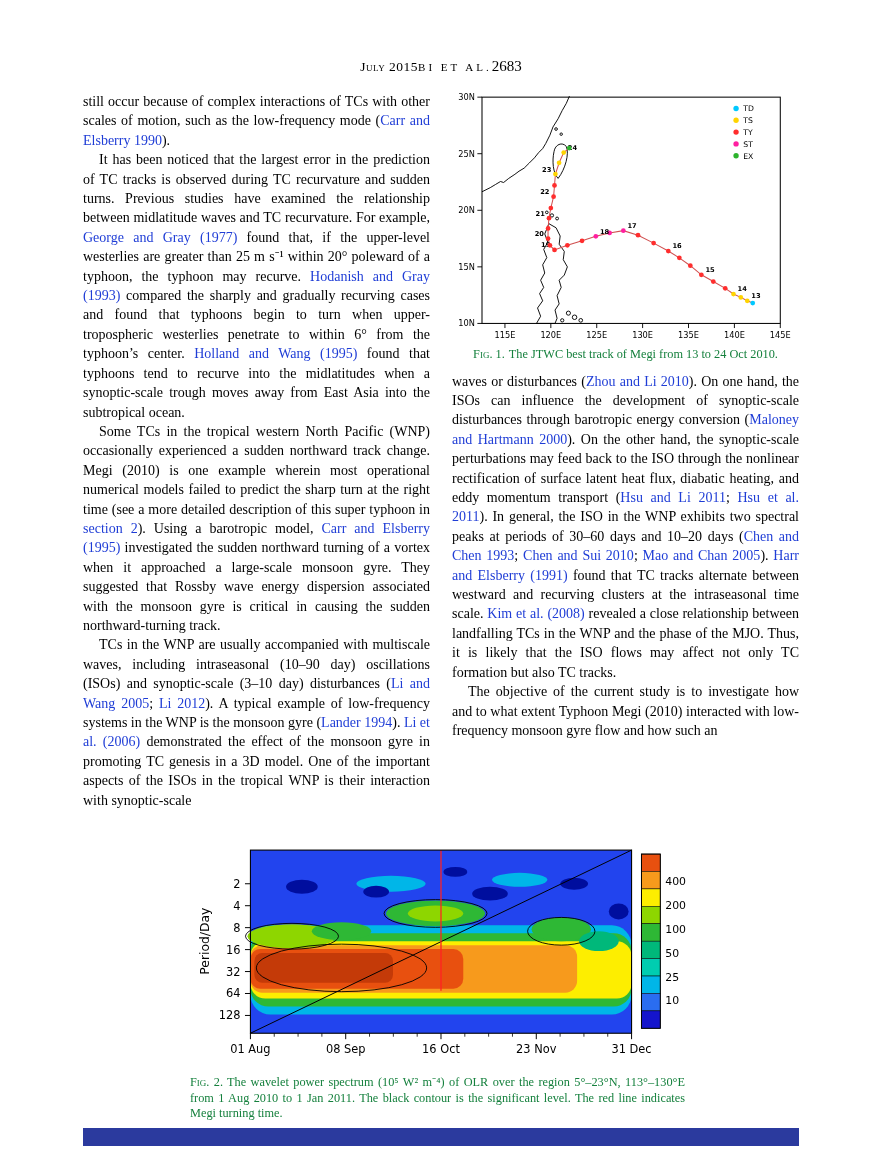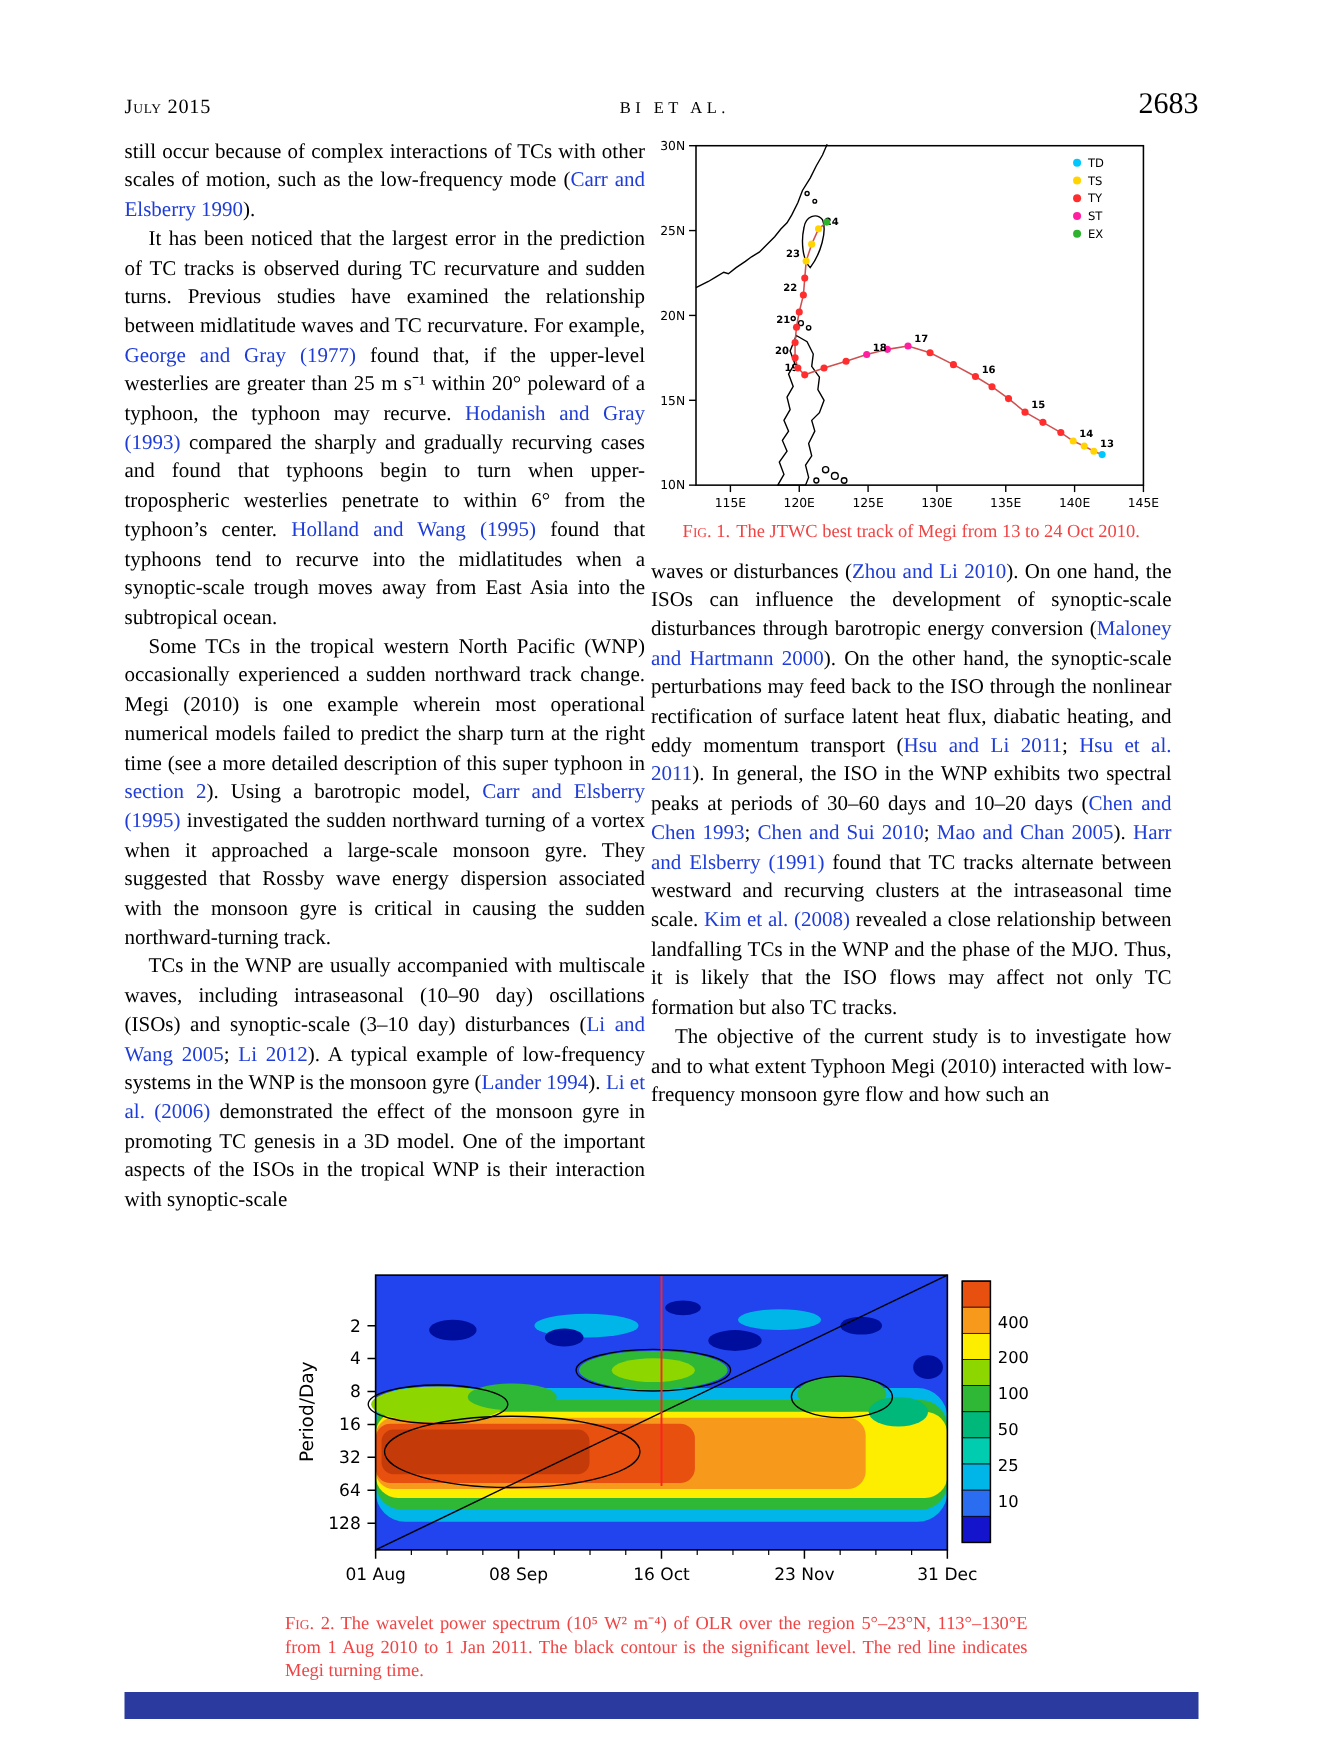--- a/index.html
+++ b/index.html
@@ -1,29 +1,29 @@
 <!DOCTYPE html>
 <html><head>
 <meta charset="utf-8">
 <style>
   *{margin:0;padding:0;box-sizing:border-box}
   html,body{background:#ffffff}
   body{width:881px;height:1176px;position:relative;font-family:"Liberation Serif",serif;color:#000}
   .page{position:absolute;inset:0;background:#fff;overflow:hidden}
-  .header{position:absolute;top:58px;left:83px;width:716px;display:flex;justify-content:space-between;align-items:baseline}
+  .header{position:absolute;top:58px;left:83px;width:716px;display:flex;justify-content:center;align-items:baseline}
   .h-left{font-variant:small-caps;font-size:13.5px;letter-spacing:.5px}
   .h-center{font-size:11px;letter-spacing:3px}
-  .h-right{font-size:20px}
-  .columns{position:absolute;top:92px;left:83px;width:716px;display:flex;gap:4px}
+  .h-right{font-size:15px}
+  .columns{position:absolute;top:92px;left:83px;width:716px;display:flex;gap:22px}
   .col{width:347px;font-size:14px;line-height:19.4px;text-align:justify}
   p.para{margin:0}
   p.para.indent{text-indent:16px}
   .cite{cursor:pointer}
   figure.figure1{margin:0 0 9px 0;text-align:center}
-  .fig-caption{font-size:12.3px;line-height:15.6px;color:#ef4444}
+  .fig-caption{font-size:12.3px;line-height:15.6px;color:#15803d}
   .fig1-cap{text-align:center;margin-top:3px}
   .caption-label{font-variant:small-caps;margin-right:4px}
   .fig2-block{position:absolute;top:842px;left:190px;width:500px}
   .fig2-cap{margin-top:0;width:495px;text-align:justify}
   .footer-bar{position:absolute;left:83px;top:1128px;width:716px;height:18px}
   svg{display:block;margin:0 auto}
 </style>
 </head>
 <body>
 

